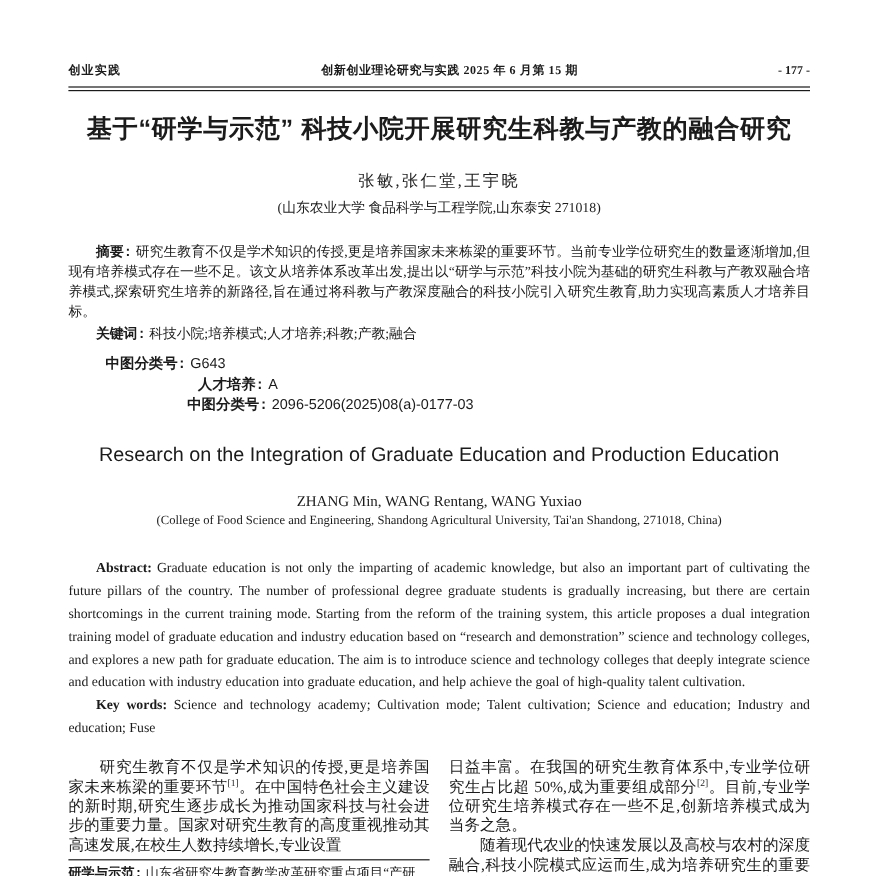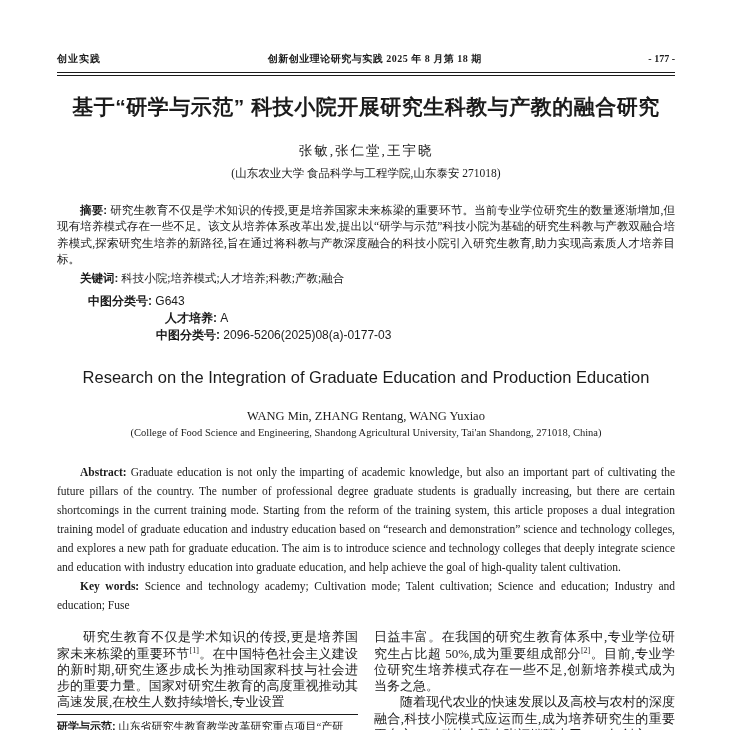--- a/index.html
+++ b/index.html
@@ -56,21 +56,21 @@
   }
   .abstract-cn {
     margin-top: 21px;
     font-size: 11.5px;
     line-height: 16.3px;
     text-indent: 2em;
     text-align: justify;
     text-justify: inter-ideograph;
   }
   .abstract-cn b, .keywords-cn b, .meta-row b, .footnote b {
-    font-family: Liberation Sans, sans-serif;
+    font-family: Liberation Mono, monospace;
     font-weight: bold;
   }
   .keywords-cn {
     margin-top: 3px;
     font-size: 11.5px;
     line-height: 16.3px;
     text-indent: 2em;
   }
   .meta-row {
     margin-top: 7px;
@@ -142,21 +142,21 @@
     line-height: 15px;
   }
 </style>
 </head>
 <body>
 
 <div class="page">
 
   <header class="pg-header">
     <span class="col-name">创业实践</span>
-    <span class="issue">创新创业理论研究与实践 2025 年 8 月第 18 期</span>
+    <span class="issue">创新创业理论研究与实践 2025 年 6 月第 15 期</span>
     <span class="page-no">- 177 -</span>
   </header>
 
   <div class="double-rule"></div>
 
   <h1 class="title-cn">基于“研学与示范” 科技小院开展研究生科教与产教的融合研究</h1>
 
   <div class="authors-cn">张敏,张仁堂,王宇晓</div>
 
   <div class="affil-cn">(山东农业大学 食品科学与工程学院,山东泰安 271018)</div>
@@ -166,21 +166,21 @@
   <p class="keywords-cn"><b>关键词:</b> <span>科技小院;培养模式;人才培养;科教;产教;融合</span></p>
 
   <div class="meta-row">
     <span class="m1"><b>中图分类号:</b> <span>G643</span></span>
     <span class="m2"><b>人才培养:</b> <span>A</span></span>
     <span class="m3"><b>中图分类号:</b> <span>2096-5206(2025)08(a)-0177-03</span></span>
   </div>
 
   <h2 class="title-en"><span>Research on the Integration of Graduate Education and Production Education</span><br></h2>
 
-  <div class="authors-en">WANG Min, ZHANG Rentang, WANG Yuxiao</div>
+  <div class="authors-en">ZHANG Min, WANG Rentang, WANG Yuxiao</div>
 
   <div class="affil-en">(College of Food Science and Engineering, Shandong Agricultural University, Tai'an Shandong, 271018, China)</div>
 
   <p class="abstract-en"><b>Abstract:</b><span> Graduate education is not only the imparting of academic knowledge, but also an important part of cultivating the future pillars of the country. The number of professional degree graduate students is gradually increasing, but there are certain shortcomings in the current training mode. Starting from the reform of the training system, this article proposes a dual integration training model of graduate education and industry education based on “research and demonstration” science and technology colleges, and explores a new path for graduate education. The aim is to introduce science and technology colleges that deeply integrate science and education with industry education into graduate education, and help achieve the goal of high-quality talent cultivation.</span></p>
 
   <p class="keywords-en"><b>Key words:</b><span> Science and technology academy; Cultivation mode; Talent cultivation; Science and education; Industry and education; Fuse</span></p>
 
   <div class="columns">
     <div class="col">
       <p class="body-p indent"><span>研究生教育不仅是学术知识的传授,更是培养国家未来栋梁的重要环节</span><sup class="ref">[1]</sup><span>。在中国特色社会主义建设的新时期,研究生逐步成长为推动国家科技与社会进步的重要力量。国家对研究生教育的高度重视推动其高速发展,在校生人数持续增长,专业设置</span></p>

